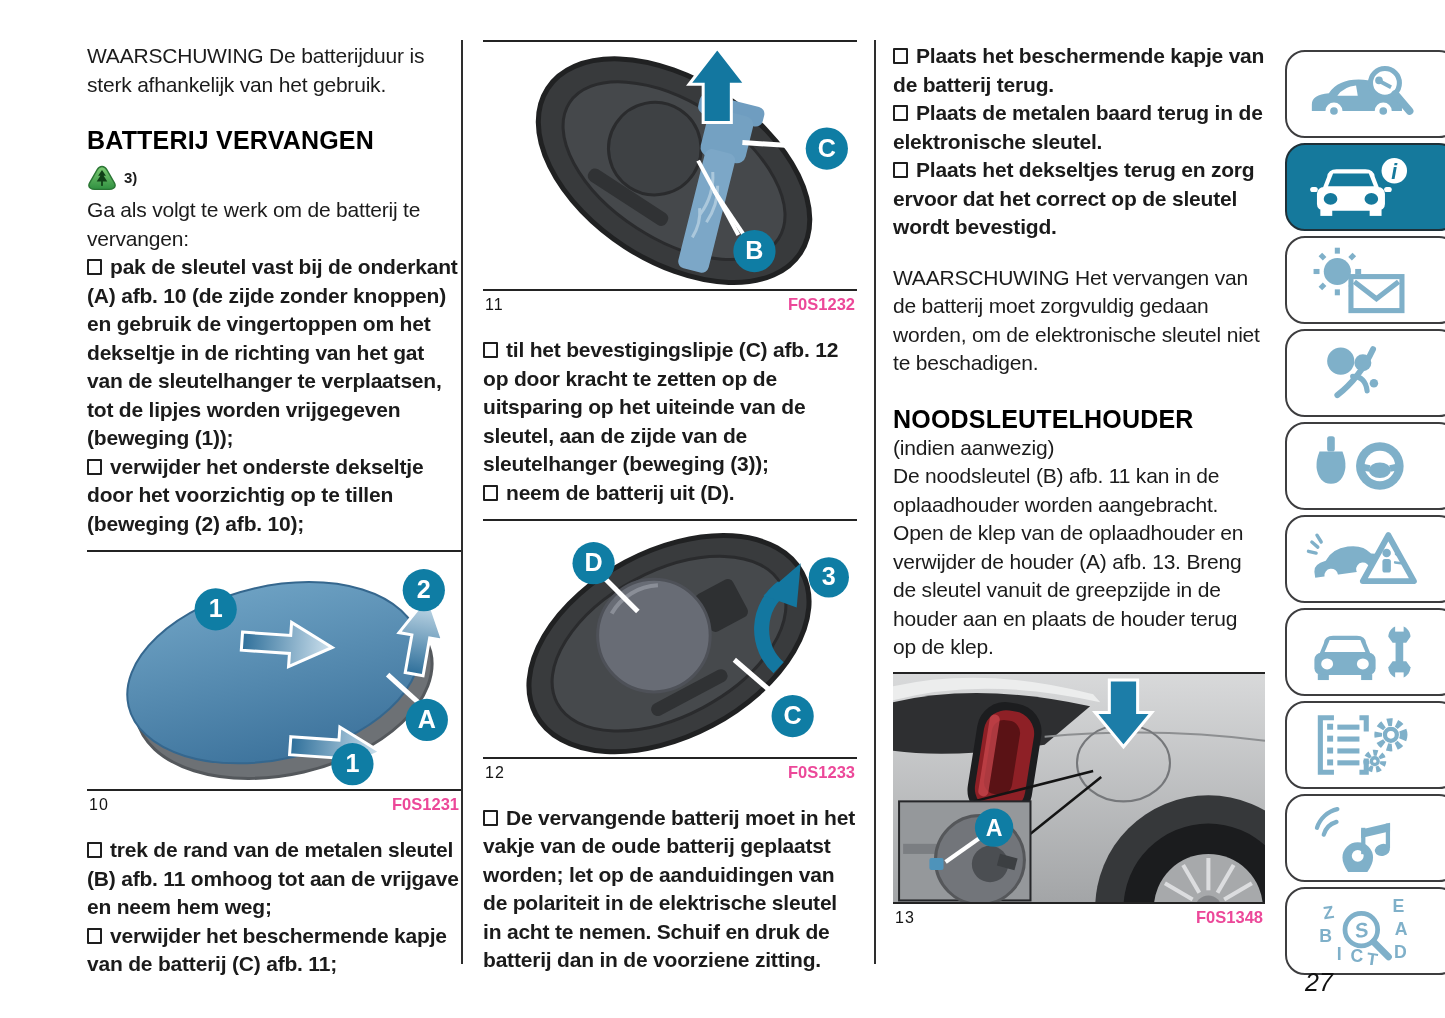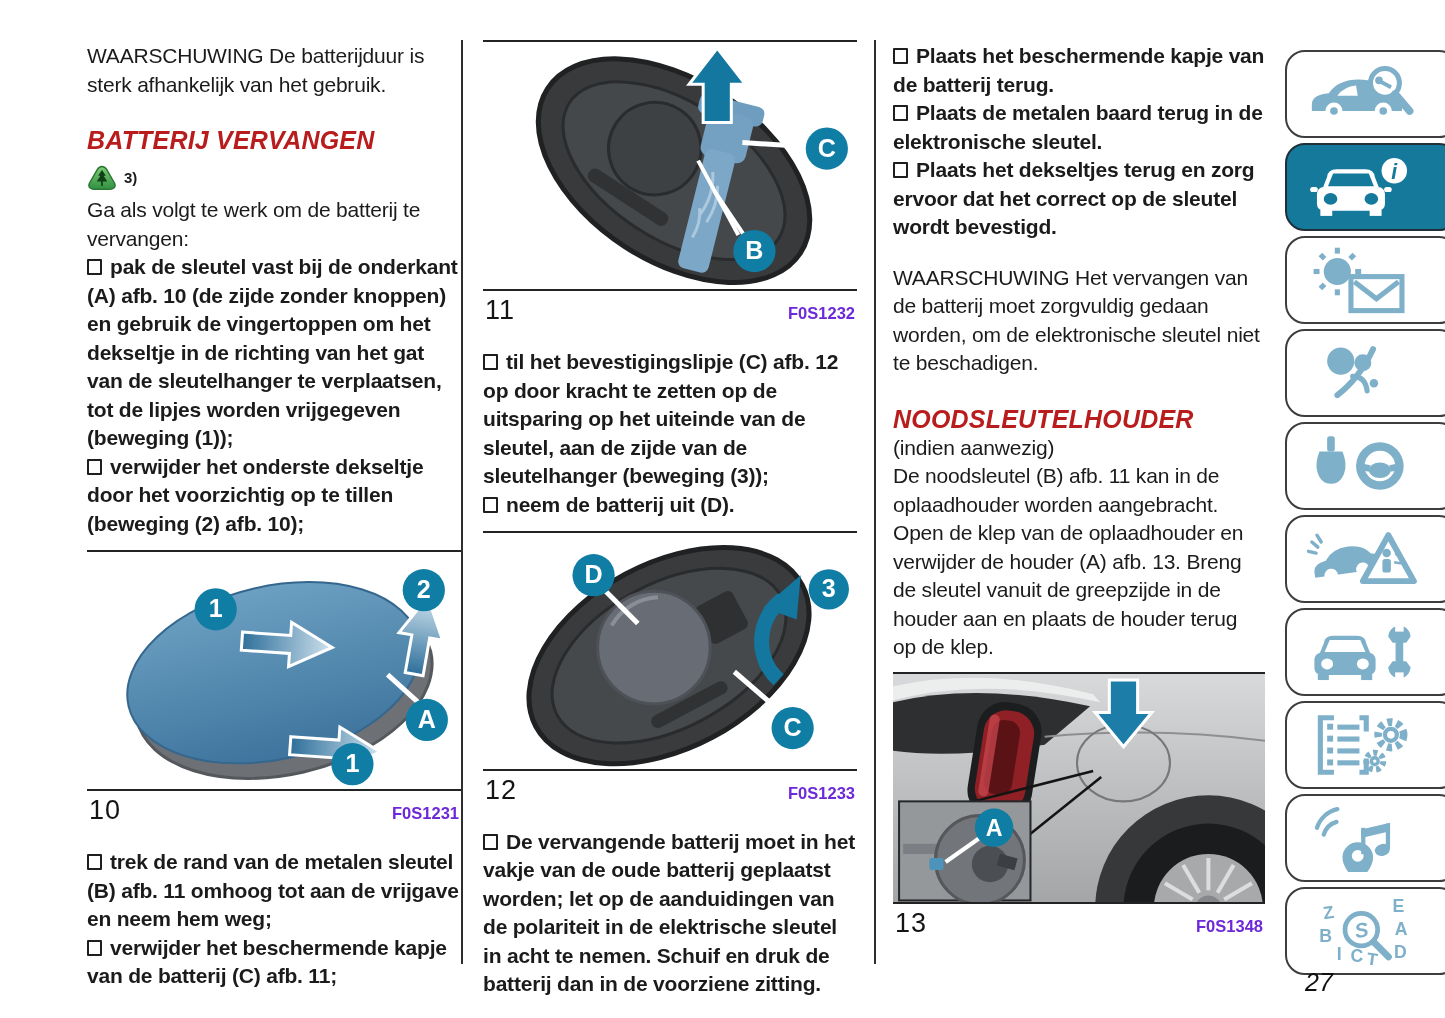--- a/index.html
+++ b/index.html
@@ -10,29 +10,29 @@
   .col{position:absolute;top:42px;}
   .col1{left:68px;width:374px;margin-left:19px;}
   .col2{left:483px;width:374px;top:40px;}
   .col3{left:893px;width:372px;}
   .vdiv{position:absolute;top:40px;height:924px;width:1.5px;background:#2e2e2e;}
   .vdiv.d1{left:461px;}
   .vdiv.d2{left:874px;}
   p{margin:0;font-size:21px;line-height:28.5px;letter-spacing:-0.2px;}
   .li{margin:0;font-weight:bold;}
   .sq{display:inline-block;width:11px;height:12px;border:2.5px solid #1e1e1e;border-radius:1px;margin-right:8px;transform:translateY(1px);}
-  h2{margin:0;font-size:25px;line-height:30px;font-weight:bold;color:#b91c1c;letter-spacing:0.2px;font-style:italic;}
+  h2{margin:0;font-size:25px;line-height:30px;font-weight:bold;color:#000000;letter-spacing:0.2px;}
   .eco-row{display:flex;align-items:center;gap:7px;margin:7px 0 4px 0;height:30px;}
   .eco-ref{font-size:15px;font-weight:bold;color:#1b1b1b;}
   .fig{margin-top:12px;}
   .fig .frame{border-top:2px solid #232323;border-bottom:2px solid #232323;}
   .fig svg{display:block;width:100%;height:auto;background:#fff;}
   .figcap{display:flex;justify-content:space-between;align-items:baseline;padding:4px 2px 0 2px;}
-  .fignum{font-size:27px;color:#141414;letter-spacing:1px;}
-  .figcode{font-size:16.5px;font-weight:bold;color:#6d28d9;}
+  .fignum{font-size:16px;color:#141414;letter-spacing:1px;}
+  .figcode{font-size:16.5px;font-weight:bold;color:#ec4899;}
   .mt22{margin-top:22px;} .mt26{margin-top:26px;}
   .pagenum{position:absolute;left:1305px;top:968px;font-size:25px;font-weight:normal;font-style:italic;color:#111;}
   
   .sb{position:absolute;top:50px;right:-14px;width:174px;display:flex;flex-direction:column;gap:5px;}
   .sb-btn{--bg:#ffffff;height:88px;box-sizing:border-box;border:2.5px solid #3d3d3f;border-radius:20px;
           background:var(--bg);color:#7fb0c9;display:flex;align-items:center;padding-left:14px;}
   .sb-btn.active{--bg:#15799c;background:var(--bg);color:#ffffff;border-color:#1f3038;}
   .sbi{width:122px;height:68px;flex:0 0 auto;}
   .fig text, .sbi text{font-family:"Liberation Sans", sans-serif;}
 </style>

